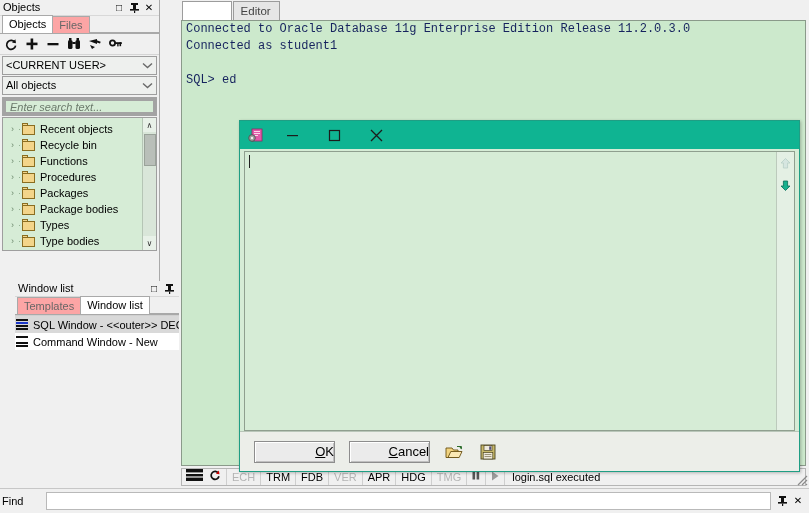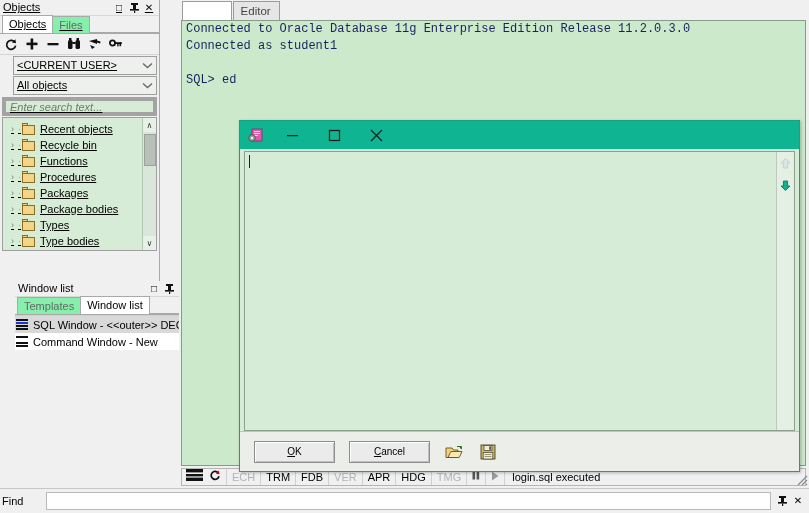--- a/index.html
+++ b/index.html
@@ -17,21 +17,20 @@
     width: 809px; height: 513px;
     background: #f0f0f0;
   }
 
   
   #left-dock {
     position: absolute; left: 0; top: 0;
     width: 160px; height: 488px;
     background: #f0f0f0;
     border-right: 1px solid #a9a9a9;
-    text-decoration: underline;
   }
 
   .panel-caption {
     display: flex; align-items: center;
     height: 16px;
     padding: 0 2px 0 3px;
     background: #f0f0f0;
     font-size: 11px; color: #000;
     border-bottom: 1px solid #d8d8d8;
   }
@@ -59,37 +58,37 @@
     margin-right: -1px;
     color: #555;
     white-space: nowrap;
   }
   .tabstrip .tab.active {
     color: #000;
     background: #fff;
     height: 18px;
     font-weight: normal;
   }
-  .tabstrip .tab.inactive { background: #86efac; color: #666; }
+  .tabstrip .tab.inactive { background: #fca5a5; color: #666; }
   .tabstrip .tabfill { flex: 1; border-bottom: 1px solid #a9a9a9; height: 17px; }
 
   .obj-toolbar {
     display: flex; align-items: center;
     height: 21px;
     padding-left: 4px;
     gap: 7px;
     background: #f0f0f0;
     border-bottom: 1px solid #d4d4d4;
   }
   .obj-toolbar .ticon { width: 14px; height: 14px; display: block; cursor: default; }
 
   .combo {
     position: relative;
     height: 19px;
-    margin: 1px 2px 0 13px;
+    margin: 1px 2px 0 2px;
     background: #eef0ee;
     border: 1px solid #9e9e9e;
     display: flex; align-items: center;
     padding: 0 2px 0 3px;
     font-size: 11px;
   }
   .combo .combo-val { flex: 1; white-space: nowrap; overflow: hidden; line-height: 17px; }
   .combo .chev { width: 13px; text-align: center; color: #5a5a5a; font-size: 9px; }
 
   .searchbox {
@@ -288,22 +287,22 @@
     border-top: 1px solid #b9c6b9;
     display: flex; align-items: center;
     padding-left: 14px;
     gap: 14px;
   }
   .te-btn {
     width: 81px; height: 22px;
     background: #ebebeb;
     border: 1px solid #8d8d8d;
     box-shadow: inset 1px 1px 0 #fff, inset -1px -1px 0 #c0c0c0;
-    font-size: 10px;
-    display: flex; align-items: center; justify-content: center;
+    font-size: 13px;
+    display: flex; align-items: center; justify-content: flex-end;
     color: #000;
     cursor: default;
   }
   .te-btn u { text-decoration: underline; }
   .te-icobtn { width: 20px; height: 20px; display: flex; align-items: center; justify-content: center; }
 
   
   #findbar {
     position: absolute; left: 0; bottom: 0; width: 809px; height: 25px;
     background: #f0f0f0;

